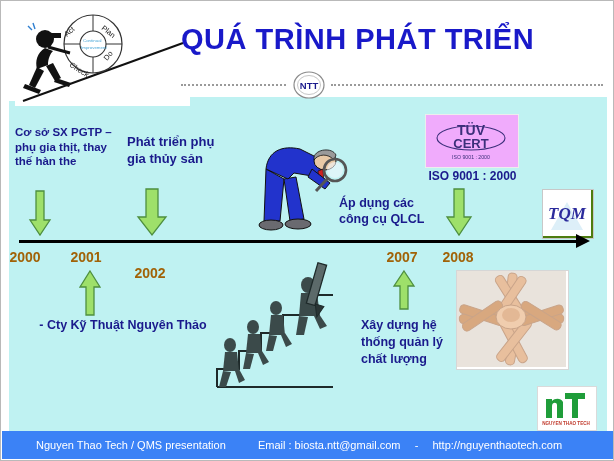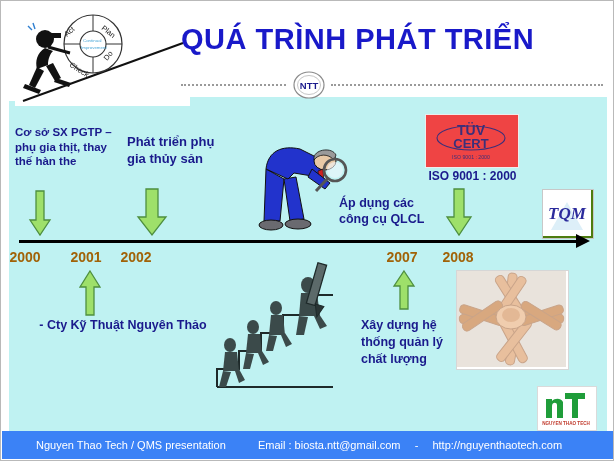--- a/index.html
+++ b/index.html
@@ -84,21 +84,21 @@
   }
   .yr{
     position:absolute;top:248px;
     font-size:14px;font-weight:bold;color:#a16207;
     text-align:center;width:50px;
   }
 
   
   .tuv-box{
     position:absolute;left:424px;top:113px;width:92px;height:52px;
-    background:#ef4444;border:1px solid #ededed;
+    background:#f0abfc;border:1px solid #ededed;
   }
   .tqm-box{
     position:absolute;left:541px;top:188px;width:50px;height:48px;
     background:#4d7c0f;border:1px solid #c8c8c8;
   }
   .hands-box{
     position:absolute;left:455px;top:269px;width:111px;height:98px;
     background:#ffffff;border:1px solid #d6d6d6;overflow:hidden;
   }
   .stairs{position:absolute;left:212px;top:258px;width:128px;height:132px;}
@@ -239,21 +239,21 @@
       <circle cx="91" cy="41" r="8" fill="#f2f7fb" opacity="0.6"></circle>
       <line x1="84" y1="49" x2="72" y2="62" stroke="#555" stroke-width="3"></line>
     </svg>
   </div>
 
   <div class="axis"></div>
   <div class="axis-head"></div>
 
   <div class="yr" style="left:-1px;">2000</div>
   <div class="yr" style="left:60px;">2001</div>
-  <div class="yr" style="left:110px;">2002</div>
+  <div class="yr" style="left:124px;margin-top:16px;">2002</div>
   <div class="yr" style="left:376px;">2007</div>
   <div class="yr" style="left:432px;">2008</div>
 
   <div class="arrow" style="left:76px;top:268px;">
     <svg width="26" height="48" viewBox="0 0 26 48">
       <path d="M13 2 L23 18 L17 18 L17 46 L9 46 L9 18 L3 18 Z" fill="#9ee06a" stroke="#4e8f3f" stroke-width="1.3"></path>
     </svg>
   </div>
 
   <div class="arrow" style="left:390px;top:268px;">

